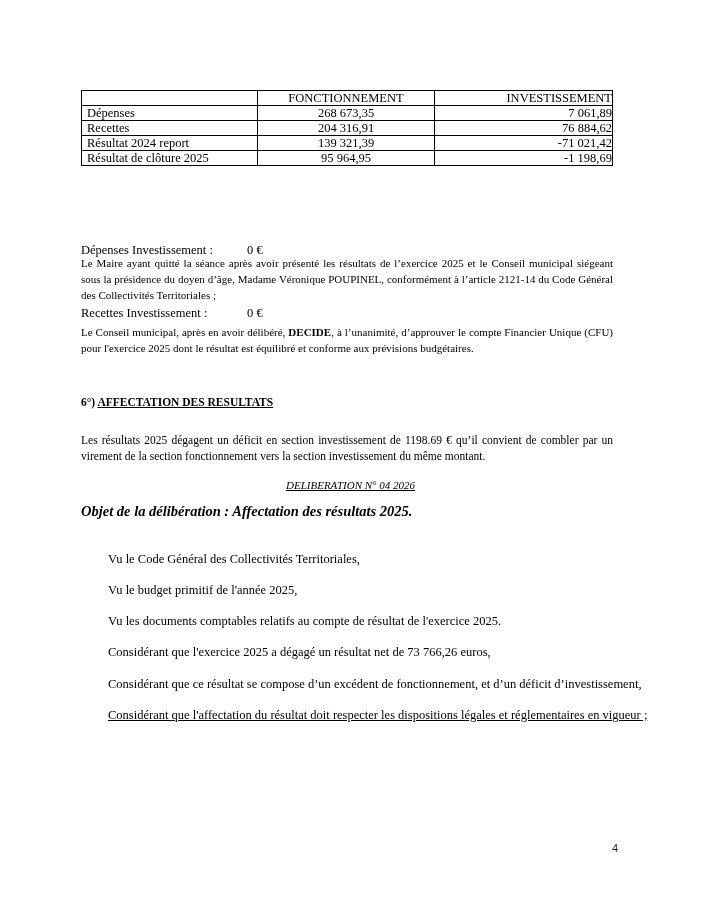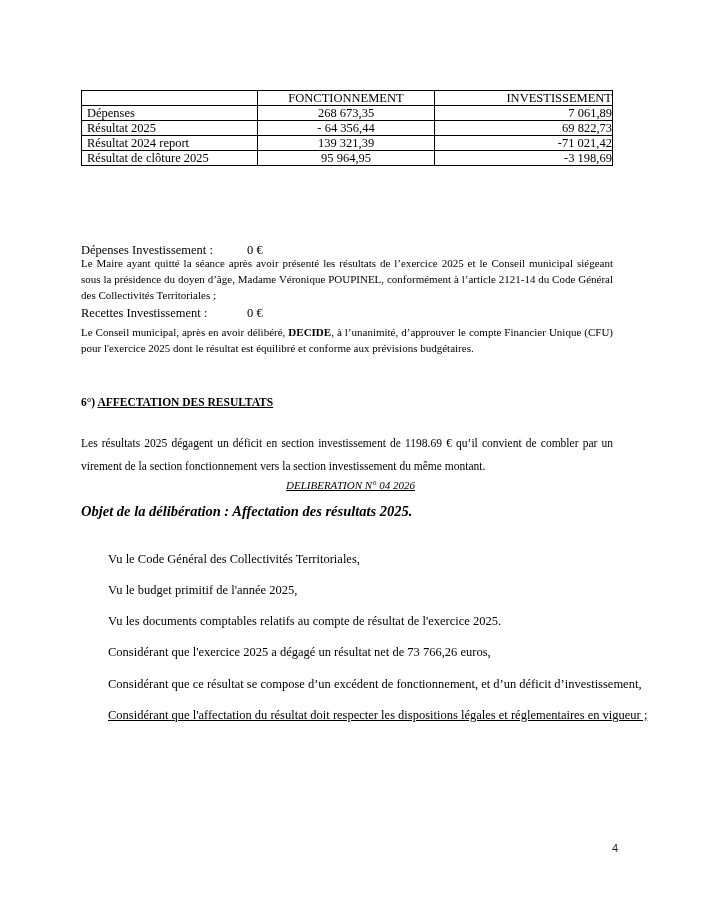--- a/index.html
+++ b/index.html
@@ -13,21 +13,21 @@
     table.fin td.c2 { width: 176px; text-align: center; padding: 0; }
     table.fin td.c3 { text-align: right; padding: 0; }
     .reste { left: 81px; top: 195px; line-height: 16px; font-size: 12.5px; }
     .reste .row { display: flex; margin-top: 47px; }
     .reste .lbl { width: 166px; }
     .para { left: 81px; width: 532px; text-align: justify; line-height: 16px; font-size: 11px; }
     .p1 { top: 255px; }
     .p2 { top: 324px; }
     .heading { left: 81px; top: 396px; font-weight: bold; font-size: 11.5px; }
     .heading .u { text-decoration: underline; }
-    .p3 { top: 432px; font-size: 11.5px; line-height: 23px; }
+    .p3 { top: 432px; font-size: 11.5px; line-height: 16px; }
     .delib { left: 0; width: 701px; top: 479px; text-align: center; font-style: italic;
       text-decoration: underline; font-size: 11px; }
     .objet { left: 81px; top: 503px; font-style: italic; font-weight: bold; font-size: 14.5px; }
     .vu { left: 81px; width: 540px; font-size: 12.5px; line-height: 16px; margin-left: 27px; }
     .v1 { top: 551px; } .v2 { top: 582px; } .v3 { top: 613px; }
     .v4 { top: 644px; } .v5 { top: 676px; } .v6 { top: 707px; text-decoration: underline; }
     .pagenum { left: 612px; top: 842px; font-family: "Liberation Sans", sans-serif; font-size: 11px; color: #1a1a2e; }
   </style>
 </head>
 <body>
@@ -38,33 +38,33 @@
     <td class="c1"></td>
     <td class="c2">FONCTIONNEMENT</td>
     <td class="c3">INVESTISSEMENT</td>
   </tr>
   <tr>
     <td class="c1">Dépenses</td>
     <td class="c2">268 673,35</td>
     <td class="c3">7 061,89</td>
   </tr>
   <tr>
-    <td class="c1">Résultat 2025</td>
-    <td class="c2">- 64 356,44</td>
-    <td class="c3">69 822,73</td>
+    <td class="c1">Recettes</td>
+    <td class="c2">204 316,91</td>
+    <td class="c3">76 884,62</td>
   </tr>
   <tr>
     <td class="c1">Résultat 2024 report</td>
     <td class="c2">139 321,39</td>
     <td class="c3">-71 021,42</td>
   </tr>
   <tr>
     <td class="c1">Résultat de clôture 2025</td>
     <td class="c2">95 964,95</td>
-    <td class="c3">-3 198,69</td>
+    <td class="c3">-1 198,69</td>
   </tr>
 </tbody>
   </table>
 
 <div class="abs reste">
   <div class="row">
     <span class="lbl">Dépenses Investissement :</span>
     <span>0 €</span>
   </div>
   <div class="row">

